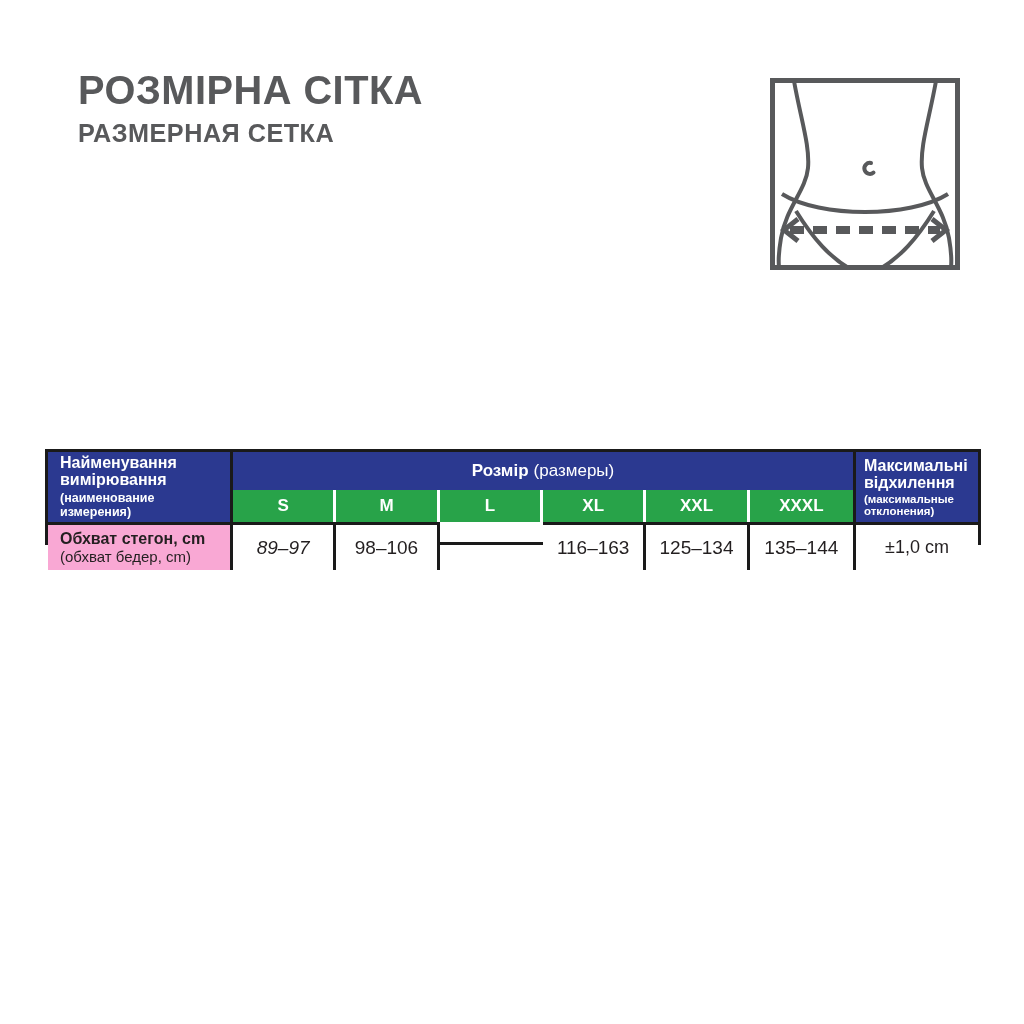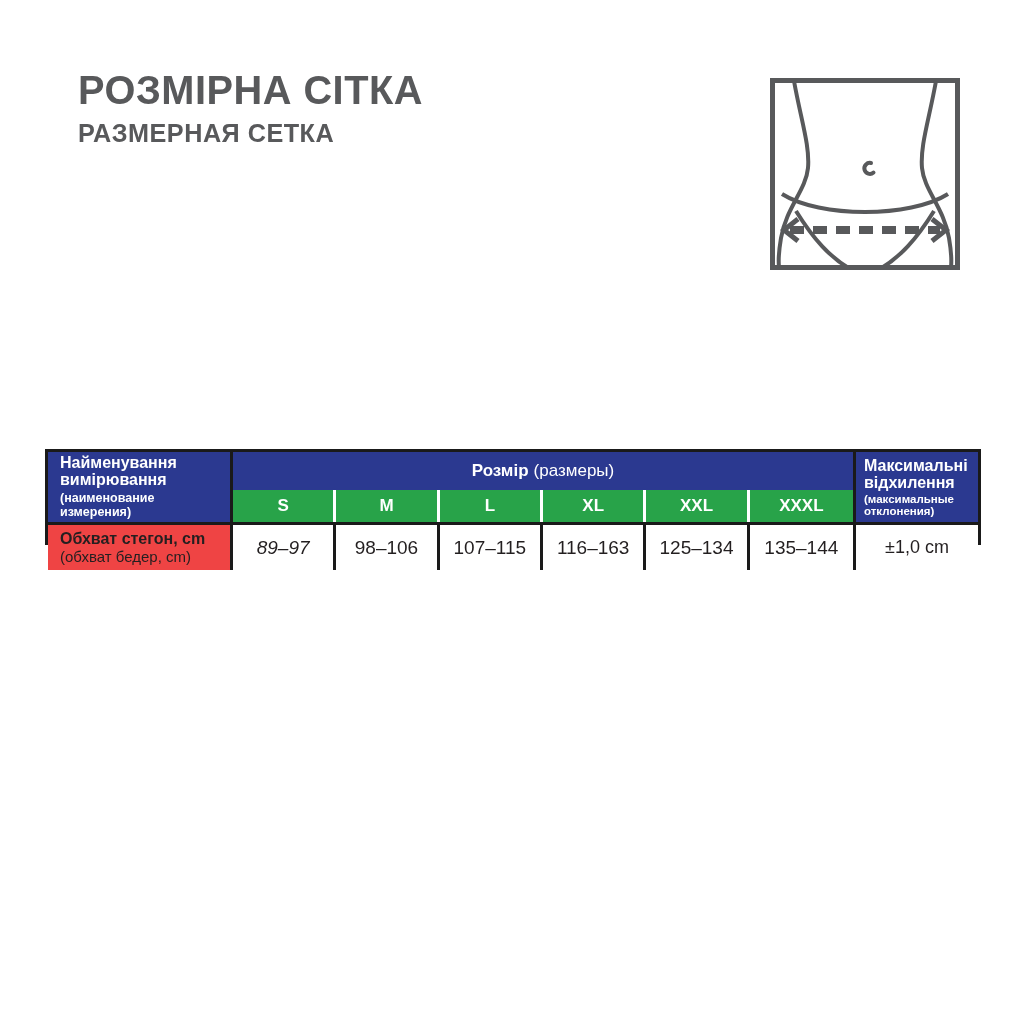--- a/index.html
+++ b/index.html
@@ -64,21 +64,21 @@
 
   .cell-sizeletter {
     grid-row: 2; background: #28a349; color: #ffffff;
     font-size: 17px; font-weight: bold;
     border-right: 3px solid #ffffff;
   }
   .cell-sizeletter.last { border-right: none; }
 
   .cell-rowlabel {
     grid-column: 1; grid-row: 3;
-    background: #ef4444; border-top: 3px solid #1a1a1a; border-right: 3px solid #1a1a1a;
+    background: #f9a8d4; border-top: 3px solid #1a1a1a; border-right: 3px solid #1a1a1a;
     flex-direction: column; align-items: flex-start; justify-content: center;
     padding-left: 12px; color: #231f20;
   }
   .cell-rowlabel .rl-main { font-size: 16px; font-weight: bold; line-height: 18px; }
   .cell-rowlabel .rl-sub { font-size: 15px; font-weight: normal; line-height: 17px; }
 
   .cell-value {
     grid-row: 3; background: #ffffff;
     border-top: 3px solid #1a1a1a; border-right: 3px solid #1a1a1a;
     font-size: 19px; color: #231f20;
@@ -148,18 +148,17 @@
   <div class="cell cell-sizeletter" style="grid-column:5;">XL</div>
   <div class="cell cell-sizeletter" style="grid-column:6;">XXL</div>
   <div class="cell cell-sizeletter last" style="grid-column:7;">XXXL</div>
 
   <div class="cell cell-rowlabel">
     <div class="rl-main">Обхват стегон, cm</div>
     <div class="rl-sub">(обхват бедер, cm)</div>
   </div>
   <div class="cell cell-value" style="grid-column:2;font-style:italic;">89–97</div>
   <div class="cell cell-value" style="grid-column:3;">98–106</div>
-  <div class="cell cell-value" style="grid-column:4;">107–115</div>
   <div class="cell cell-value" style="grid-column:5;">116–163</div>
   <div class="cell cell-value" style="grid-column:6;">125–134</div>
   <div class="cell cell-value last" style="grid-column:7;">135–144</div>
   <div class="cell cell-devvalue">±1,0 cm</div>
 </div>
 
 </body></html>

